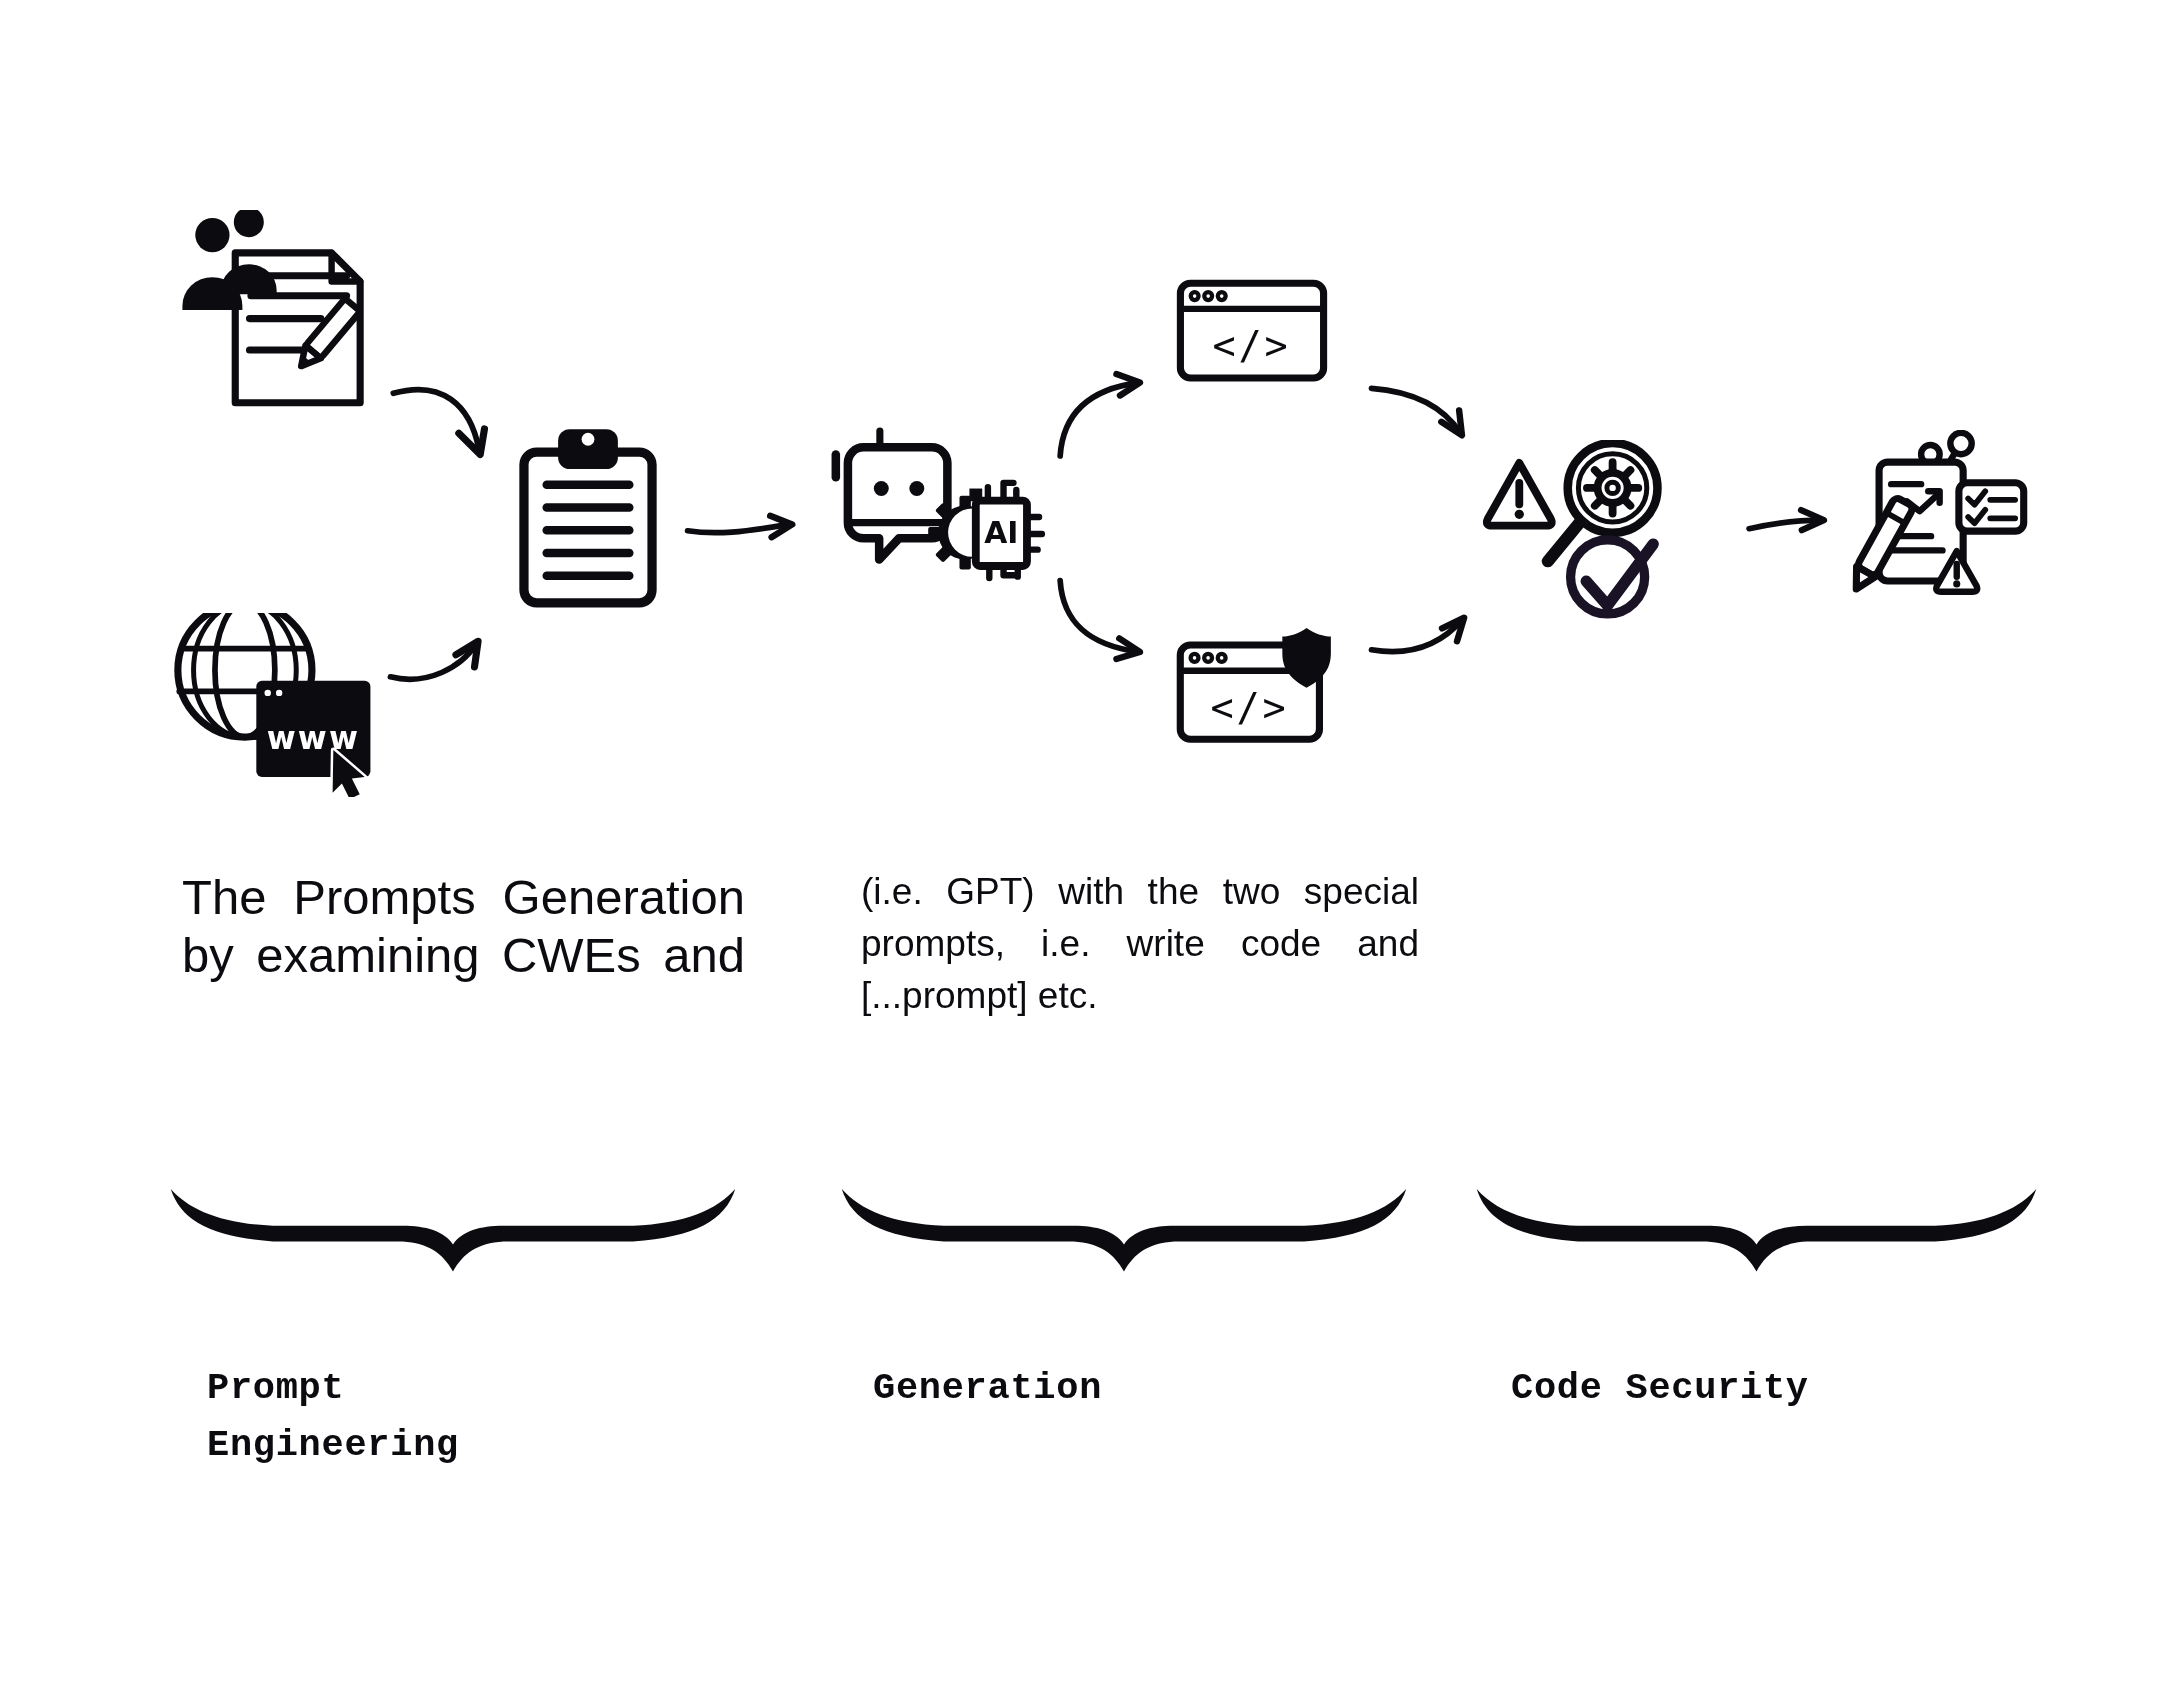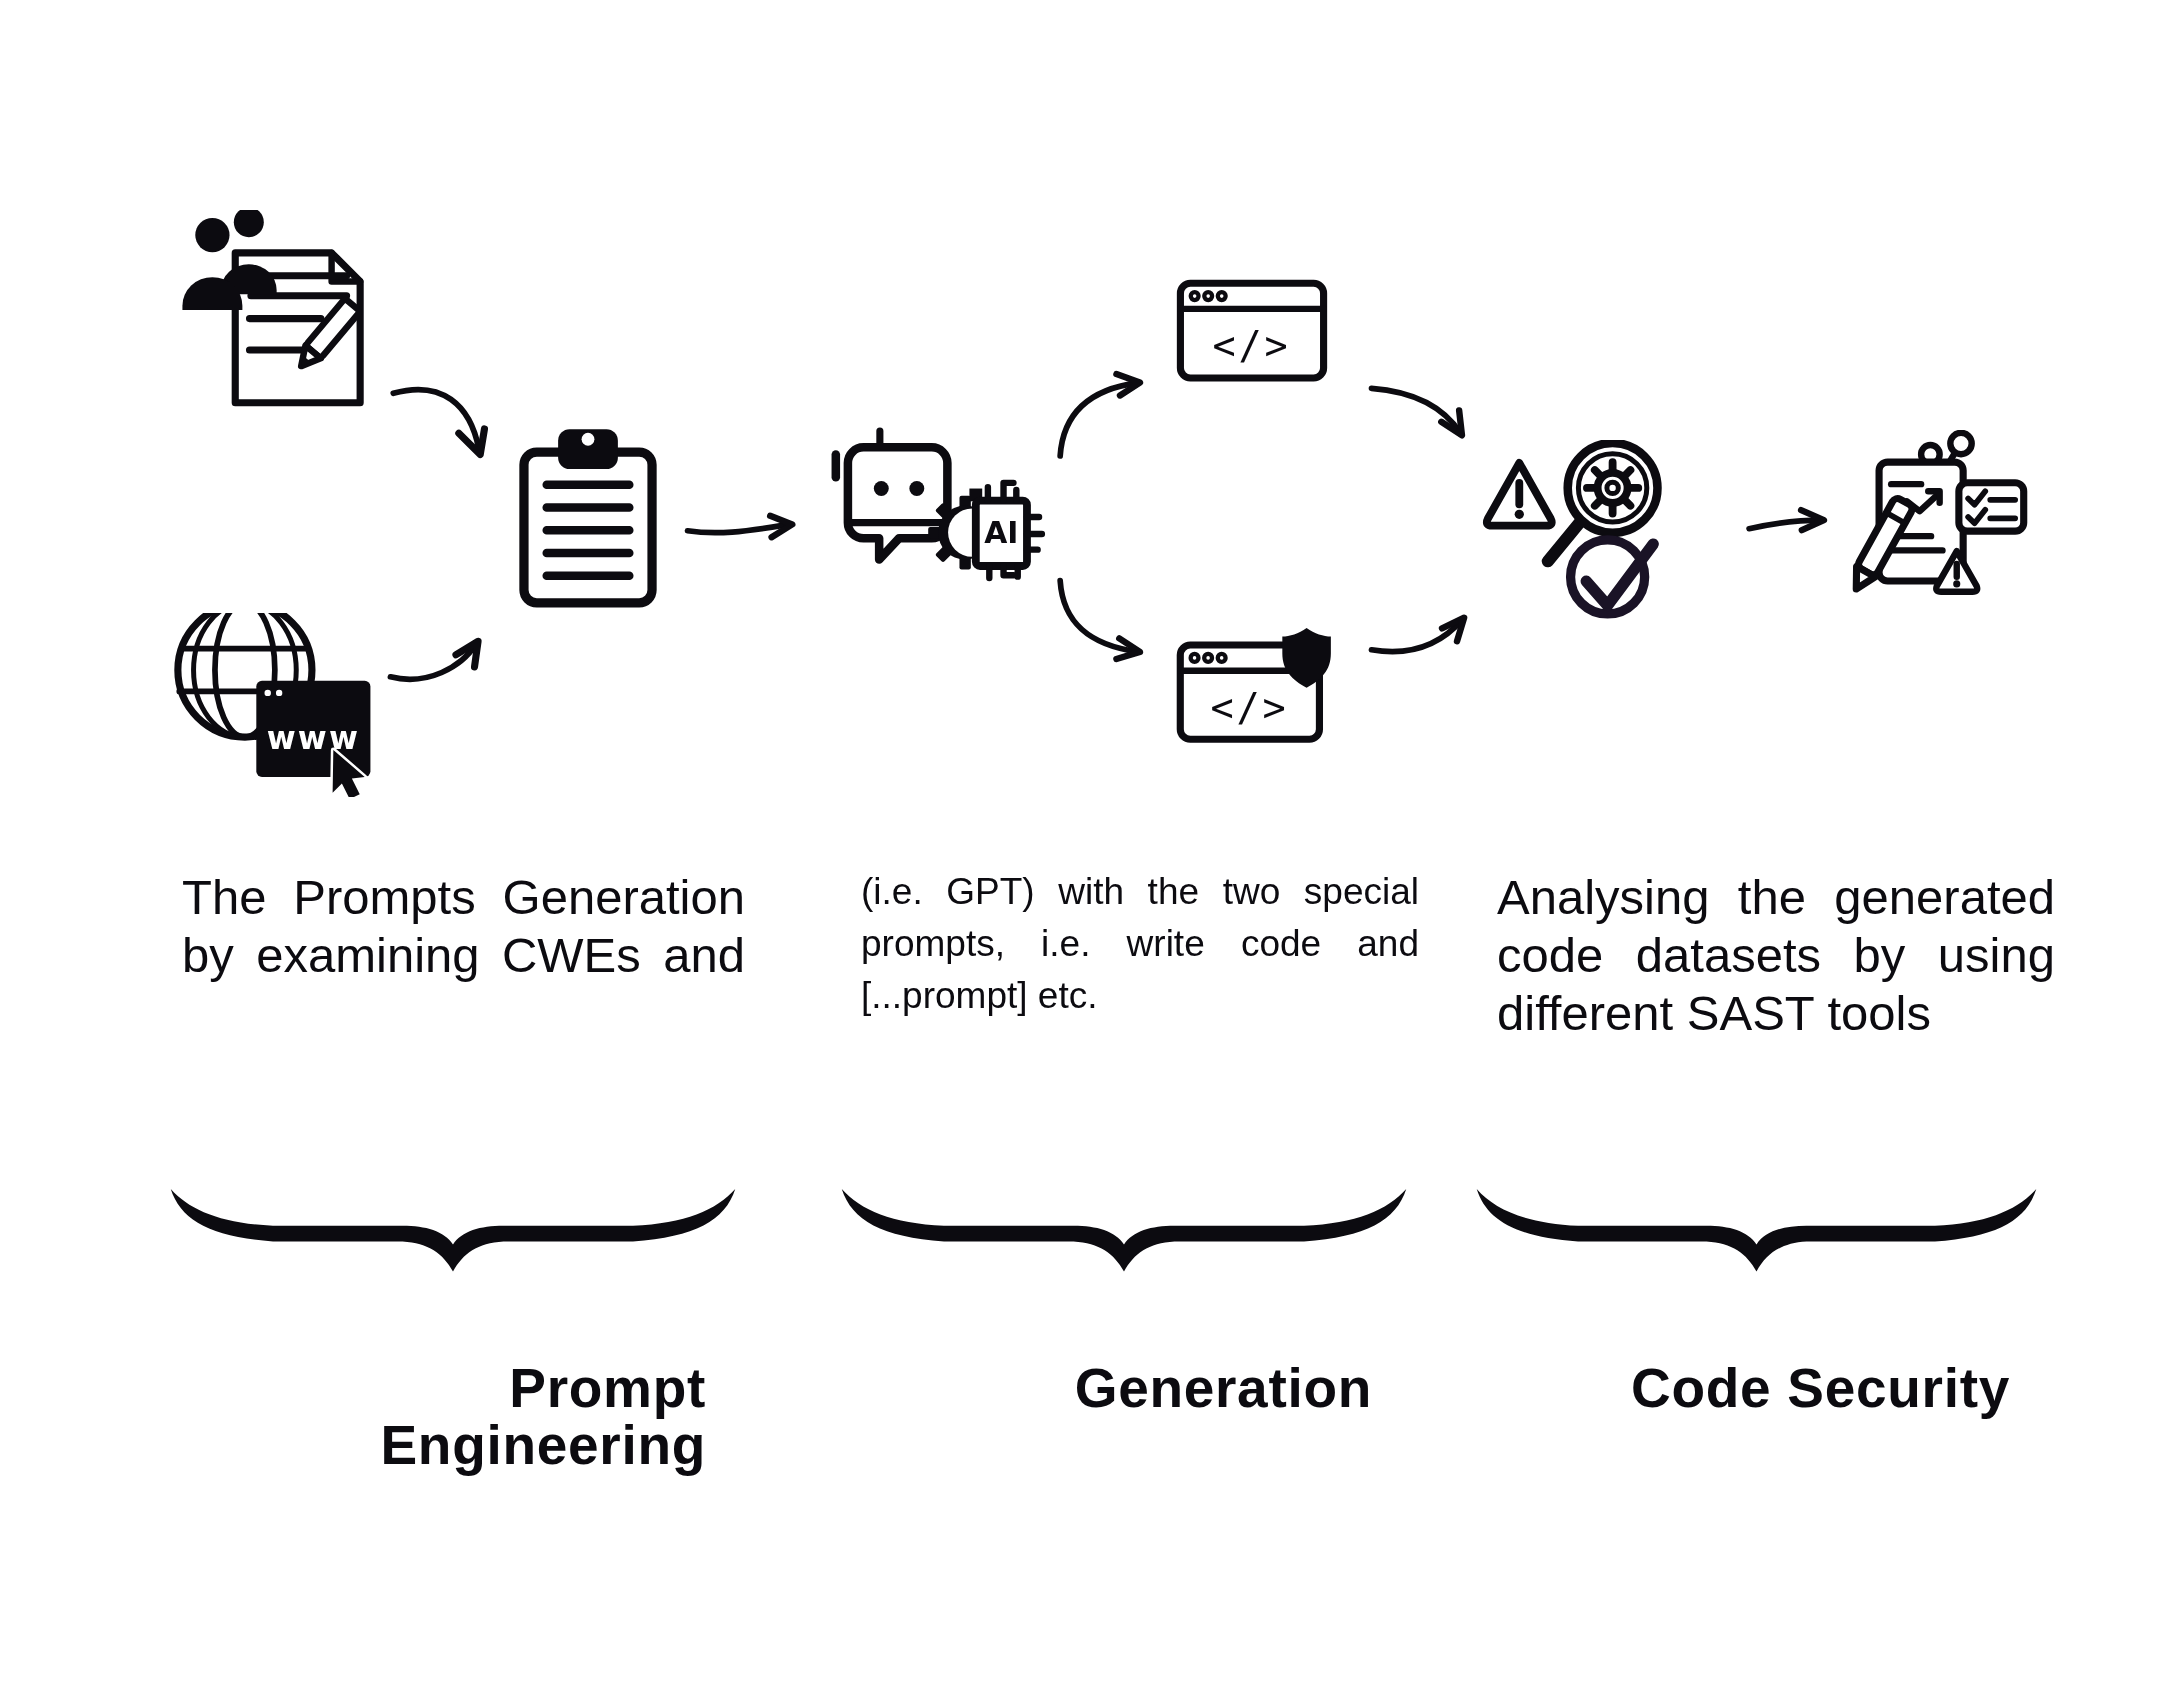--- a/index.html
+++ b/index.html
@@ -6,23 +6,23 @@
   * { margin:0; padding:0; box-sizing:border-box; }
   html,body { width:2183px; height:1690px; background:var(--background); overflow:hidden; }
   .canvas { position:relative; width:2183px; height:1690px; background:var(--background);
             font-family:"Liberation Sans", sans-serif; color:var(--ink); }
   .abs { position:absolute; }
   svg { color:var(--ink); display:block; }
   .desc { position:absolute; font-size:49px; line-height:58px; color:var(--ink); }
   .desc.mid { font-size:37px; line-height:52px; }
   .desc .line { text-align:justify; text-align-last:auto; white-space:normal; }
   .desc .line.jl { text-align-last:justify; }
-  .stage-label { position:absolute; width:499px; text-align:right;
-                 font-family:Liberation Sans, sans-serif; font-weight:800;
-                 font-size:55px; line-height:57px; letter-spacing:0.7px; color:var(--ink); }
+  .stage-label { position:absolute; width:499px; text-align:left;
+                 font-family:Liberation Mono, monospace; font-weight:800;
+                 font-size:37px; line-height:57px; letter-spacing:0.7px; color:var(--ink); }
   .svgtxt { font-family:"DejaVu Sans Mono", monospace; font-size:54px; letter-spacing:4px; fill:currentColor; }
   .chiptxt { font-family:"DejaVu Sans", sans-serif; font-weight:700; font-size:42px; fill:currentColor; }
   .wwwtxt { font-family:"DejaVu Sans", sans-serif; font-weight:700; font-size:44px; letter-spacing:3px; fill:#ffffff; }
 </style>
 </head>
 <body>
 
 <div class="canvas">
 
   <svg class="abs" style="left:0;top:0" width="2183" height="1690" viewBox="0 0 3064 2372" fill="none" stroke="currentColor" stroke-width="8" stroke-linecap="round" stroke-linejoin="round">
@@ -198,25 +198,20 @@
     <div class="line jl">The Prompts  Generation</div>
     <div class="line jl">by examining CWEs and</div>
   </div>
 
   <div class="desc mid" style="left:861px;top:866px;width:558px">
     <div class="line jl">(i.e. GPT) with the two special</div>
     <div class="line jl">prompts, i.e. write code and</div>
     <div class="line">[...prompt] etc.</div>
   </div>
 
-  <div class="desc" style="left:1497px;top:868px;width:558px">
-    <div class="line jl">Analysing the generated</div>
-    <div class="line jl">code datasets by using</div>
-    <div class="line">different SAST tools</div>
-  </div>
 
   <svg class="abs" style="left:165px;top:1183px" width="576" height="90" viewBox="0 0 800 120" preserveAspectRatio="none">
     <path fill="currentColor" d="M8,8 C22,50 64,72 150,78 L330,78 C366,80 386,94 400,118 C414,94 434,80 470,78 L650,78 C736,72 778,50 792,8 C766,36 722,54 650,57 L470,57 C438,57 412,64 400,82 C388,64 362,57 330,57 L150,57 C78,54 34,36 8,8 Z"></path>
   </svg>
   <svg class="abs" style="left:836px;top:1183px" width="576" height="90" viewBox="0 0 800 120" preserveAspectRatio="none">
     <path fill="currentColor" d="M8,8 C22,50 64,72 150,78 L330,78 C366,80 386,94 400,118 C414,94 434,80 470,78 L650,78 C736,72 778,50 792,8 C766,36 722,54 650,57 L470,57 C438,57 412,64 400,82 C388,64 362,57 330,57 L150,57 C78,54 34,36 8,8 Z"></path>
   </svg>
   <svg class="abs" style="left:1471px;top:1183px" width="571" height="90" viewBox="0 0 800 120" preserveAspectRatio="none">
     <path fill="currentColor" d="M8,8 C22,50 64,72 150,78 L330,78 C366,80 386,94 400,118 C414,94 434,80 470,78 L650,78 C736,72 778,50 792,8 C766,36 722,54 650,57 L470,57 C438,57 412,64 400,82 C388,64 362,57 330,57 L150,57 C78,54 34,36 8,8 Z"></path>
   </svg>

